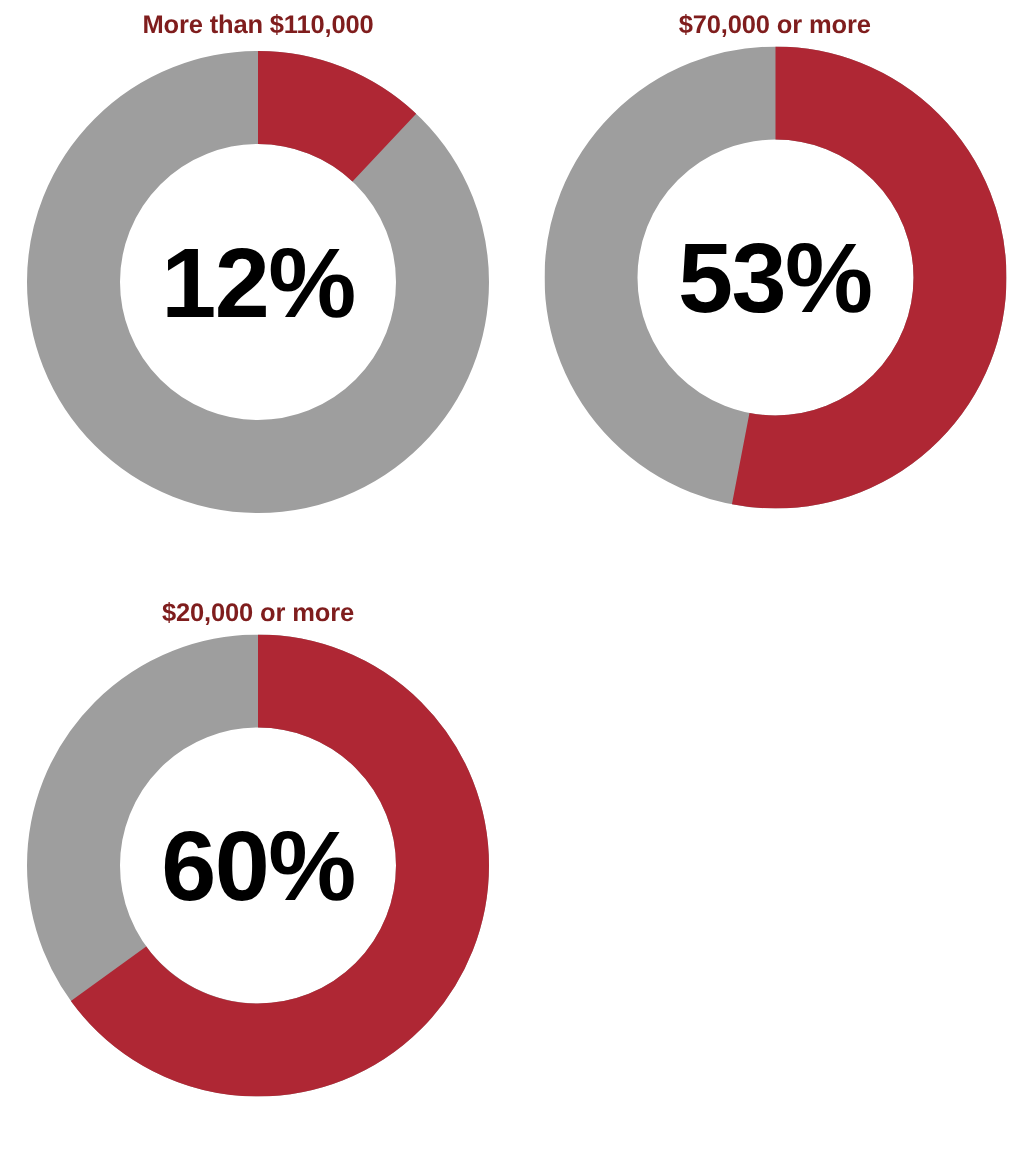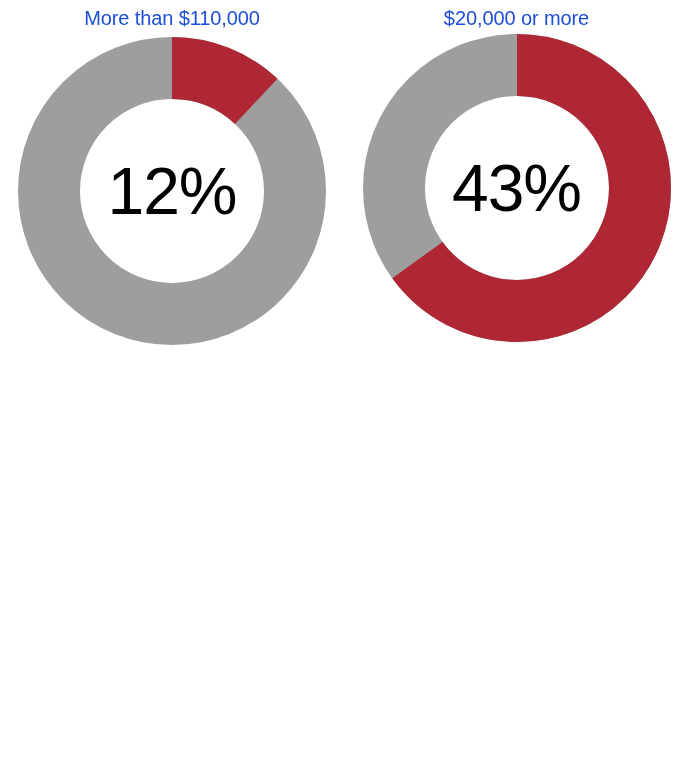--- a/index.html
+++ b/index.html
@@ -20,27 +20,27 @@
     grid-template-columns: 344px 345px;
     grid-template-rows: 392px 374px;
   }
   .donut-cell {
     position: relative;
     display: flex;
     flex-direction: column;
     align-items: center;
   }
   .donut-label {
-    font-size: 20px;
-    color: #1d4ed8;
+    font-size: 17px;
+    color: #7f1d1d;
     letter-spacing: -0.1px;
     line-height: 1;
     margin-top: 8px;
     white-space: nowrap;
-    font-weight: 400;
+    font-weight: 700;
   }
   .donut-wrap {
     position: relative;
     width: 308px;
     height: 308px;
     margin-top: 9px;
   }
   .donut-wrap.row2 {
     margin-top: 6px;
   }
@@ -52,21 +52,21 @@
   .donut-value {
     position: absolute;
     top: 0;
     left: 0;
     width: 308px;
     height: 308px;
     display: flex;
     align-items: center;
     justify-content: center;
     font-size: 66px;
-    font-weight: 400;
+    font-weight: 700;
     color: #000000;
     letter-spacing: -1px;
     line-height: 1;
     pointer-events: none;
   }
 </style>
 </head>
 <body>
 
 <div class="chart-grid">
@@ -76,25 +76,35 @@
     <div class="donut-wrap">
       <svg class="donut-svg" viewBox="0 0 308 308">
         <circle class="ring-remainder" cx="154" cy="154" r="123" fill="none" stroke-width="62" stroke="#9E9E9E"></circle>
         <circle class="ring-share" cx="154" cy="154" r="123" fill="none" stroke-width="62" transform="rotate(-90 154 154)" stroke="#AF2734" stroke-dasharray="92.7398151339707 772.8317927830891"></circle>
       </svg>
       <div class="donut-value">12%</div>
     </div>
   </div>
 
 
+  <div class="donut-cell">
+    <div class="donut-label">$70,000 or more</div>
+    <div class="donut-wrap row2">
+      <svg class="donut-svg" viewBox="0 0 308 308">
+        <circle class="ring-remainder" cx="154" cy="154" r="123" fill="none" stroke-width="62" stroke="#9E9E9E"></circle>
+        <circle class="ring-share" cx="154" cy="154" r="123" fill="none" stroke-width="62" transform="rotate(-90 154 154)" stroke="#AF2734" stroke-dasharray="409.60085017503724 772.8317927830891"></circle>
+      </svg>
+      <div class="donut-value">53%</div>
+    </div>
+  </div>
 
   <div class="donut-cell">
     <div class="donut-label">$20,000 or more</div>
     <div class="donut-wrap row2">
       <svg class="donut-svg" viewBox="0 0 308 308">
         <circle class="ring-remainder" cx="154" cy="154" r="123" fill="none" stroke-width="62" stroke="#9E9E9E"></circle>
         <circle class="ring-share" cx="154" cy="154" r="123" fill="none" stroke-width="62" transform="rotate(-90 154 154)" stroke="#AF2734" stroke-dasharray="502.34066530900793 772.8317927830891"></circle>
       </svg>
-      <div class="donut-value">43%</div>
+      <div class="donut-value">60%</div>
     </div>
   </div>
 
 </div>
 
 </body></html>

